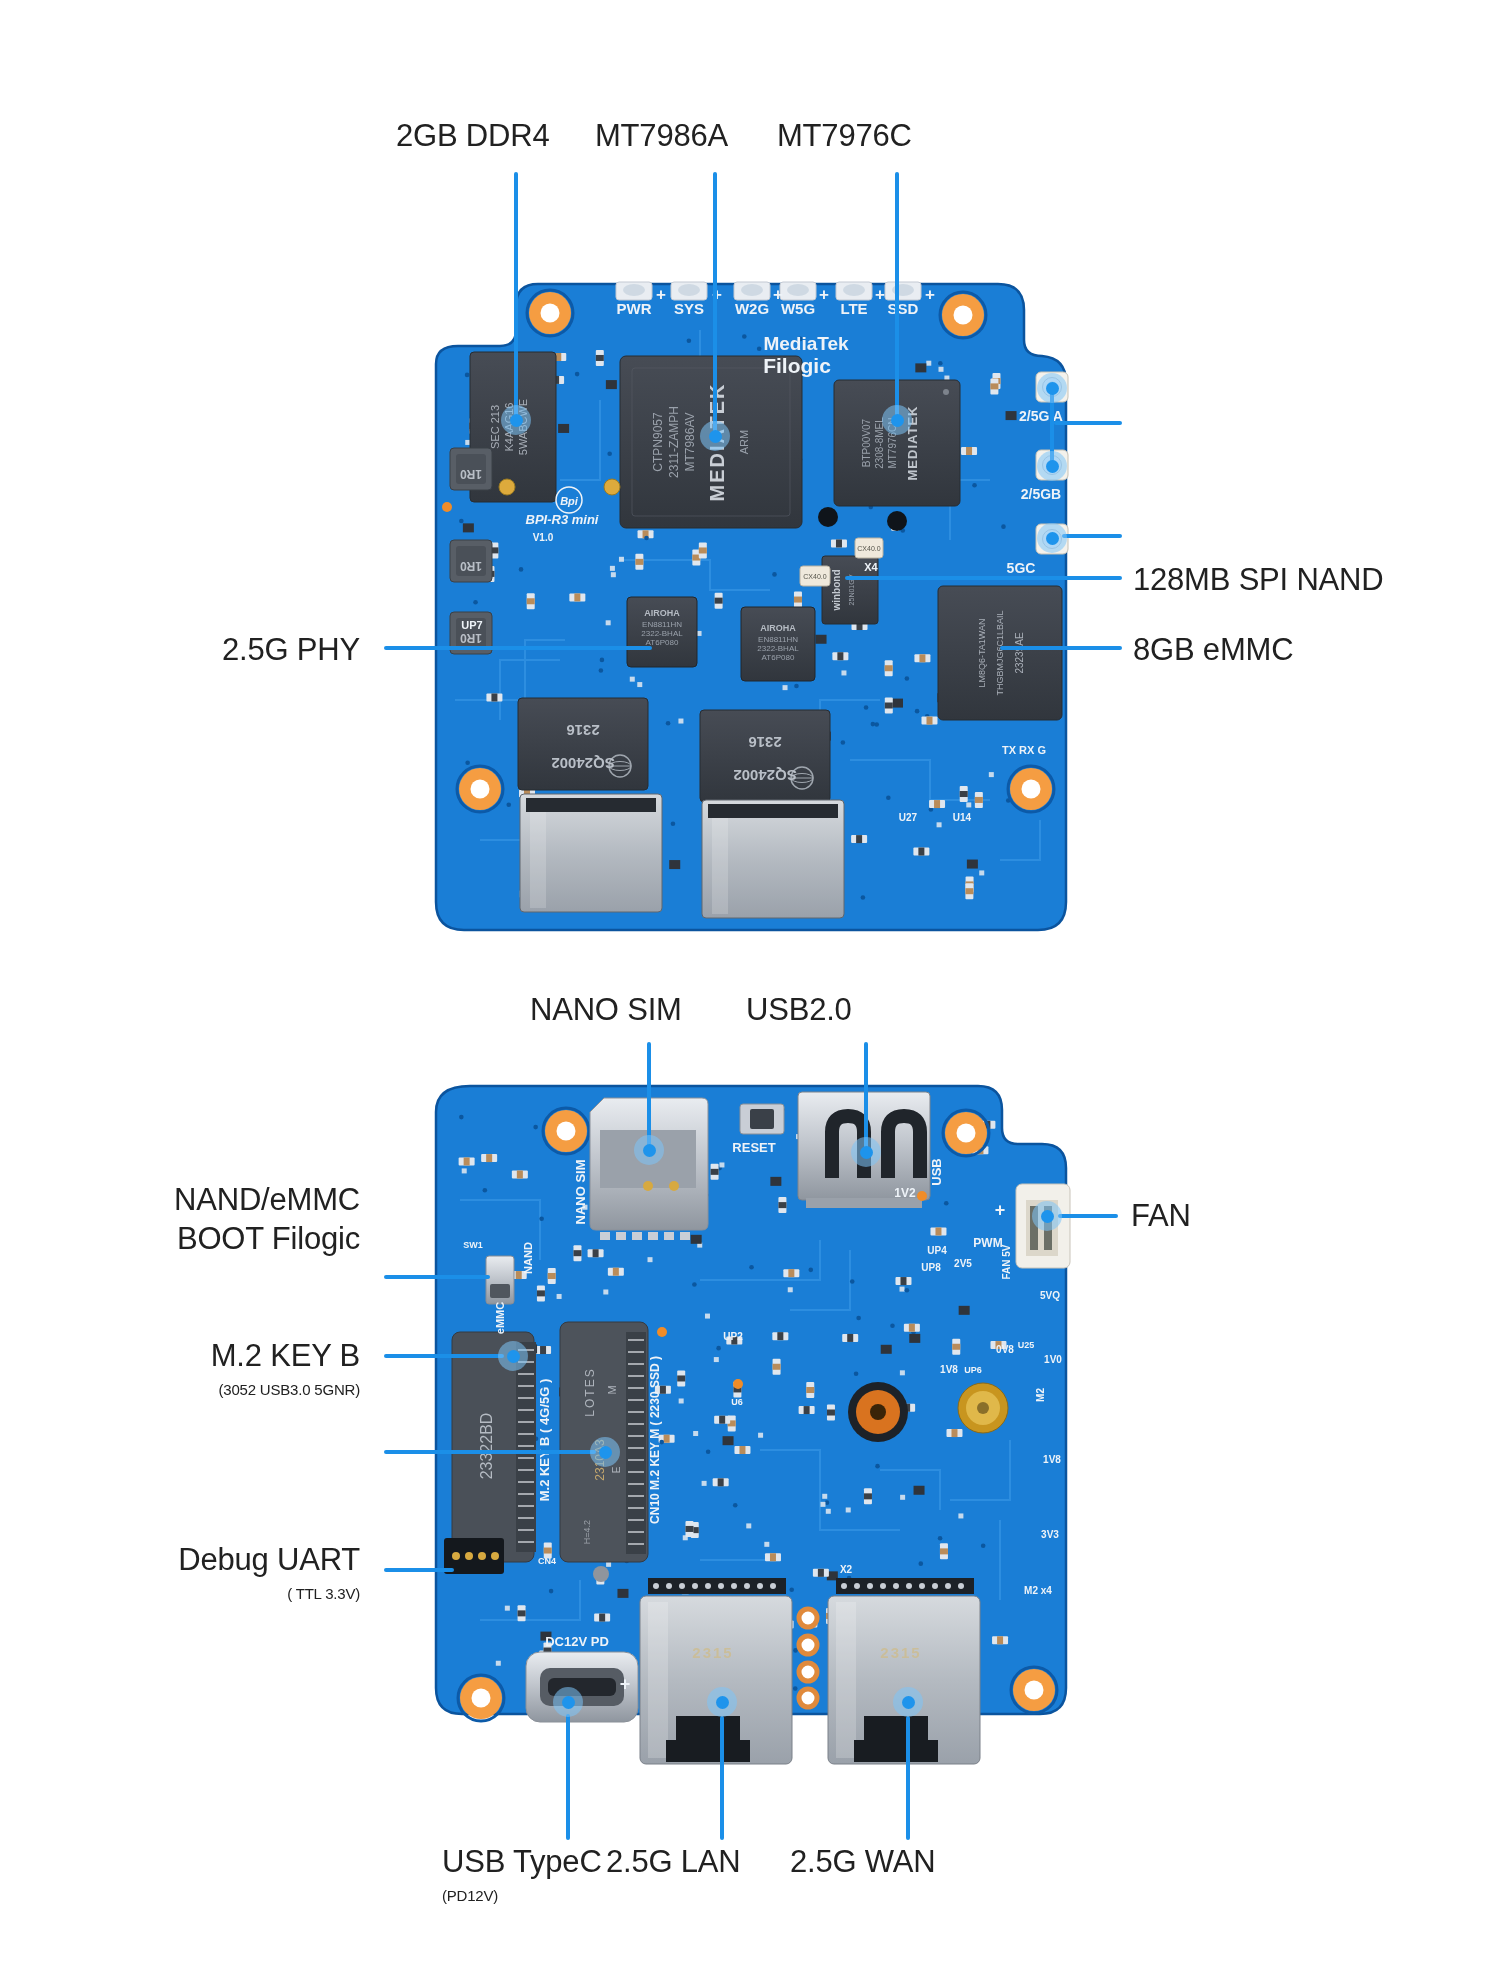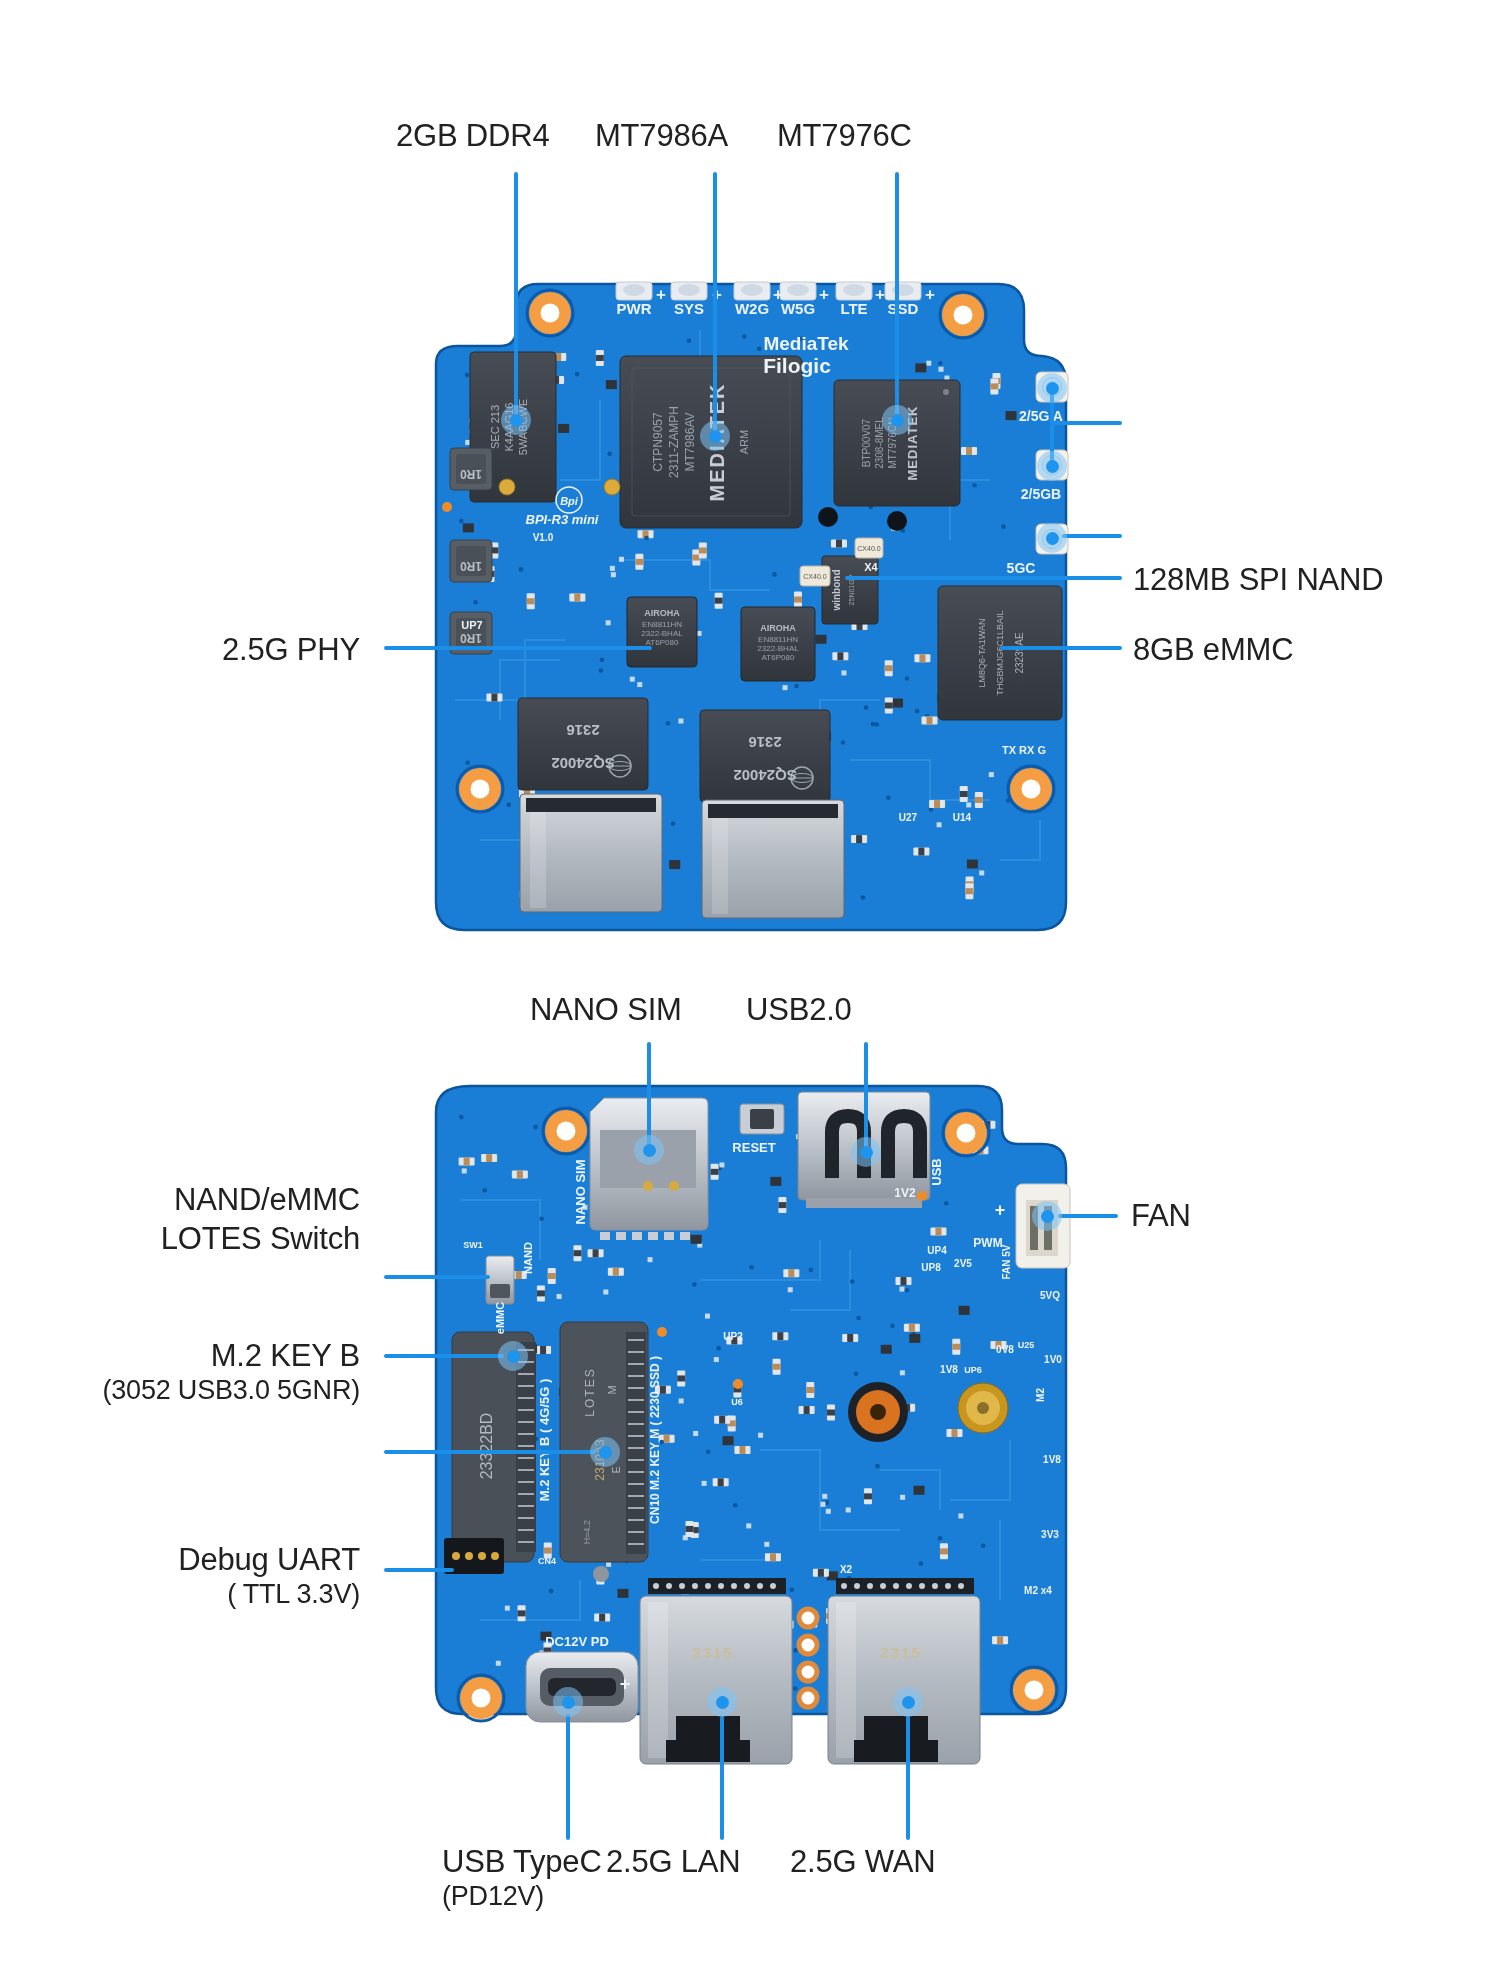--- a/index.html
+++ b/index.html
@@ -1,21 +1,21 @@
 <!DOCTYPE html>
 <html><head>
 <meta charset="utf-8">
 <style>
   html,body{margin:0;padding:0;background:#ffffff;}
   #page{position:relative;width:1500px;height:1980px;background:#ffffff;overflow:hidden;
         font-family:"Liberation Sans",sans-serif;}
   #pcb{position:absolute;left:0;top:0;}
   svg text{font-family:"Liberation Sans",sans-serif;}
   .callout{position:absolute;color:#212121;font-size:31px;line-height:39px;letter-spacing:-0.2px;}
-  .callout .sub{font-size:27px;line-height:26px;margin-top:2px;}
+  .callout .sub{font-size:15px;line-height:26px;margin-top:2px;}
   .c-center{text-align:left;}
   .c-right{text-align:right;}
   .lead{position:absolute;background:#1b8fe8;border-radius:2px;}
   .dot{position:absolute;width:30px;height:30px;border-radius:50%;
        background:rgba(126,196,248,0.55);display:flex;align-items:center;justify-content:center;}
   .dot::after{content:"";width:13px;height:13px;border-radius:50%;background:#1e94ec;}
 </style>
 </head>
 <body>
 
@@ -1347,21 +1347,21 @@
     <span>NANO SIM</span>
   </div>
   <div class="callout c-center" style="left:746px;top:990px;width:240px">
     <span>USB2.0</span>
   </div>
   <div class="callout" style="left:1131px;top:1196px">
     <span>FAN</span>
   </div>
   <div class="callout c-right" style="left:60px;top:1180px;width:300px">
     <span style="display:block">NAND/eMMC</span>
-    <span style="display:block">LOTES Switch</span>
+    <span style="display:block">BOOT Filogic</span>
   </div>
   <div class="callout c-right" style="left:60px;top:1336px;width:300px">
     <span style="display:block">M.2 KEY B</span>
     <span class="sub" style="display:block">(3052 USB3.0 5GNR)</span>
   </div>
   <div class="callout c-right" style="left:60px;top:1540px;width:300px">
     <span style="display:block">Debug UART</span>
     <span class="sub" style="display:block">( TTL 3.3V)</span>
   </div>
   <div class="callout c-center" style="left:442px;top:1842px;width:240px">

